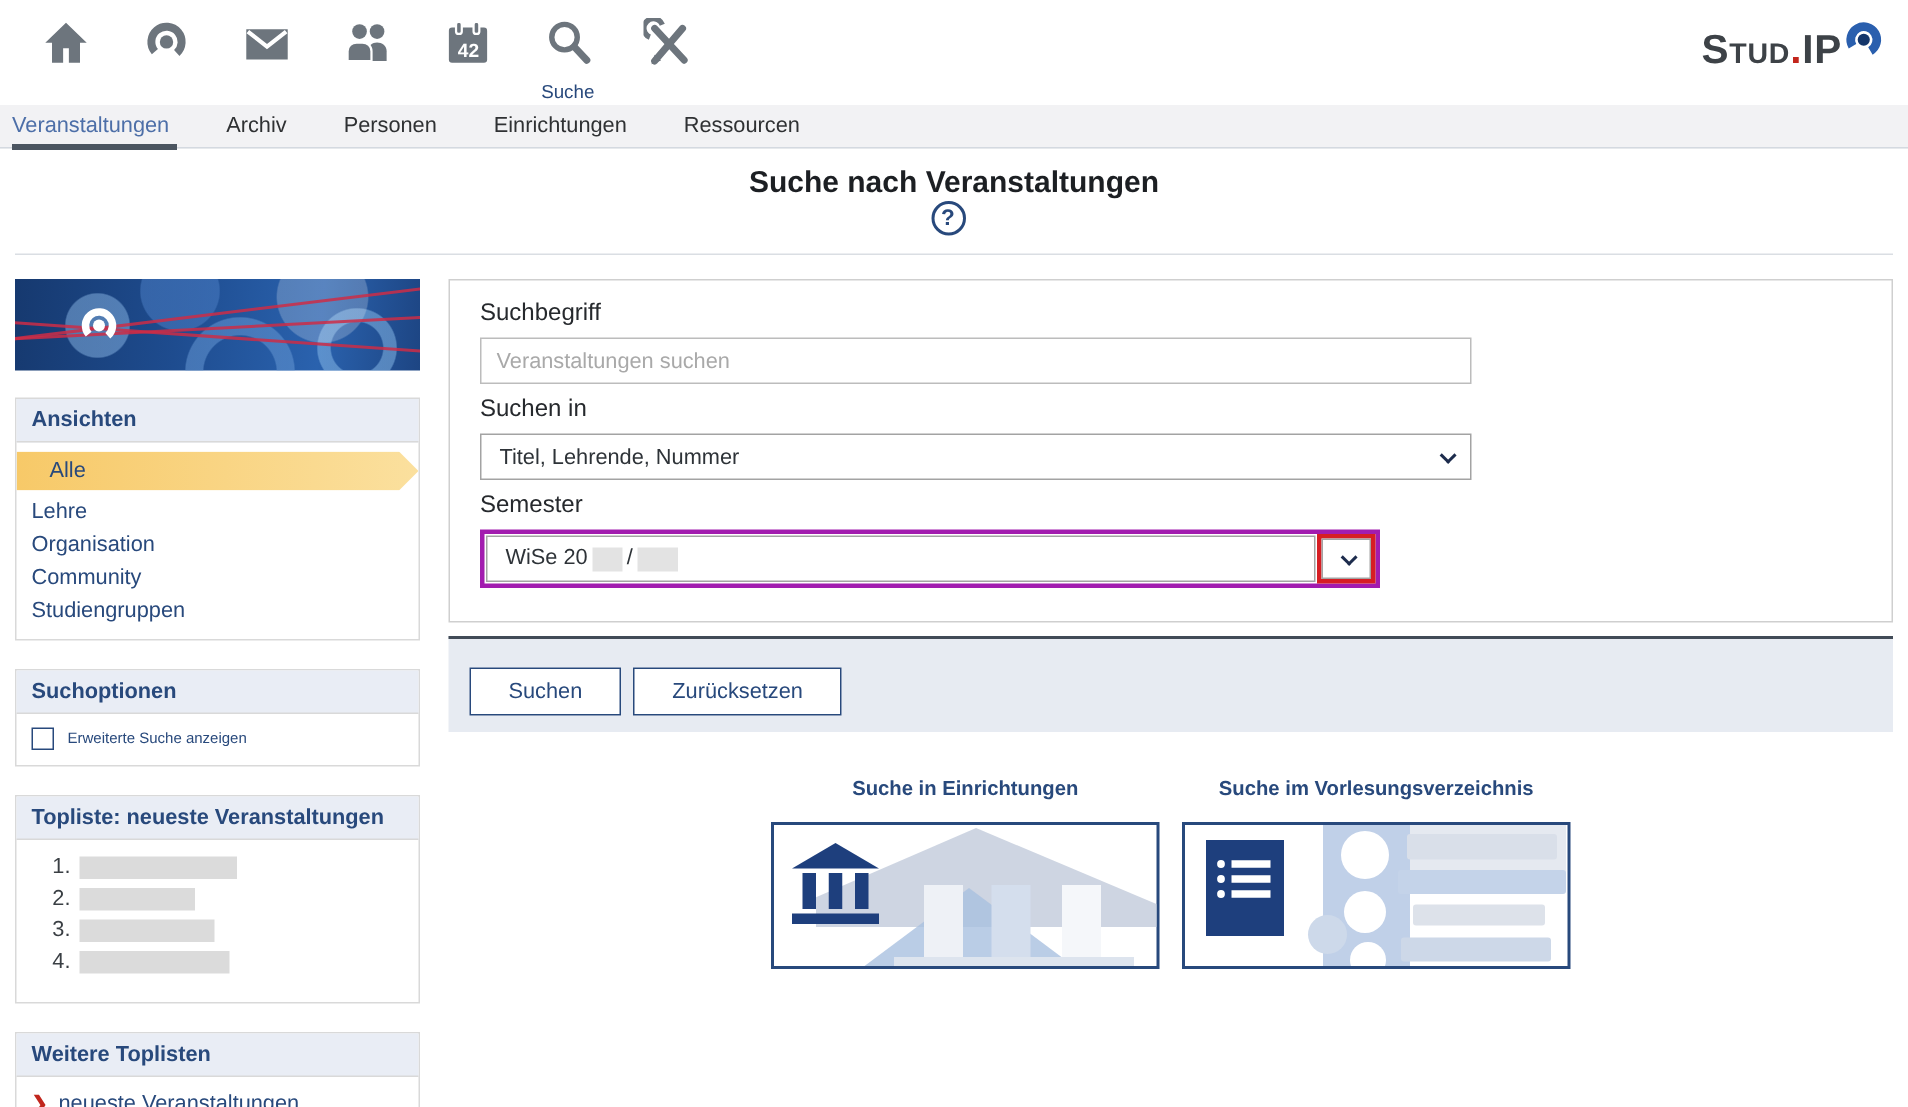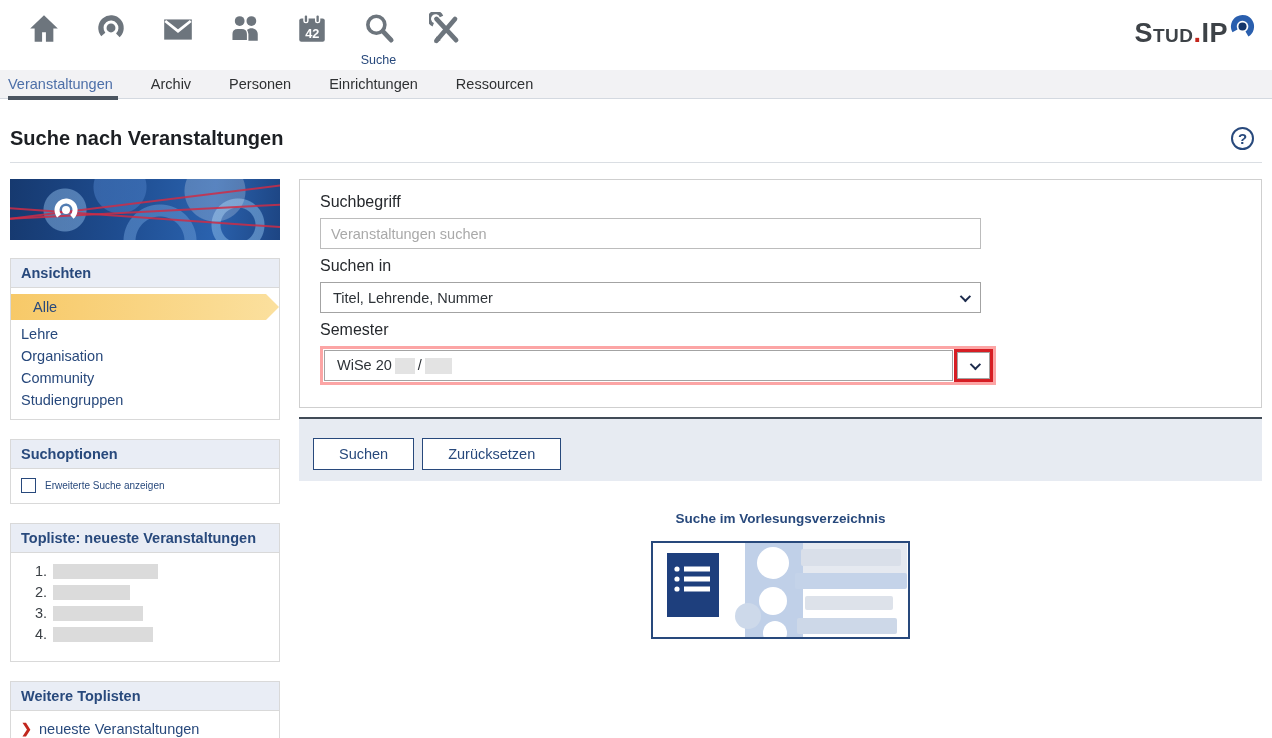--- a/index.html
+++ b/index.html
@@ -19,21 +19,21 @@
 
   
   .tabbar { height:29px; background:#f2f2f4; border-bottom:1px solid #d4d9e0; display:flex; align-items:center; padding-left:8px; position:relative; }
   .tab { font-size:14.5px; color:#2f3133; padding:5px 19px; cursor:pointer; position:relative; white-space:nowrap; }
   .tab:first-child { padding-left:0; }
   .tab.active { color:#4d6fa8; }
   .tab.active::after { content:""; position:absolute; left:0; right:14px; bottom:-3px; height:4px; background:#4b5560; }
 
   
   .content { padding:0 10px; }
-  .title-row { display:flex; justify-content:space-between; align-items:center; margin-top:28px; padding-bottom:12px; border-bottom:1px solid #dadee3; }
+  .title-row { display:flex; justify-content:space-between; align-items:center; margin-top:12px; padding-bottom:12px; border-bottom:1px solid #dadee3;flex-direction:column; }
   h1 { font-size:20px; font-weight:bold; color:#1c1f23; }
   .help-btn { width:23px; height:23px; border:2px solid #28497c; border-radius:50%; color:#28497c;
     font-weight:bold; font-size:15px; display:flex; align-items:center; justify-content:center; margin-right:8px; cursor:pointer; }
 
   
   .cols { display:flex; gap:19px; margin-top:16px; }
   .sidebar { width:270px; flex-shrink:0; }
   .maincol { flex:1; }
 
   
@@ -74,21 +74,21 @@
   .form-panel { border:1px solid #cfcfcf; background:#fff; padding:13px 20px 22px; }
   .f-label { font-size:16px; color:#26292d; margin:8px 0 7px; }
   .f-label:first-child { margin-top:0; }
   .text-input { width:661px; height:31px; border:1px solid #bcbcbc; padding:0 10px; font-size:14.5px;
     font-family:"Liberation Sans", sans-serif; color:#333; }
   .text-input::placeholder { color:#a9a9a9; }
   .fake-select { width:661px; height:31px; border:1px solid #a3a3a3; background:#fff; display:flex; align-items:center;
     padding:0 12px; font-size:14.5px; color:#2e3338; cursor:pointer; }
   .fake-select .chev { margin-left:auto; }
   .chev { width:8px; height:8px; border-right:2.5px solid #1d2c4d; border-bottom:2.5px solid #1d2c4d; transform:rotate(45deg) translateY(-2px); }
-  .sem-annotation { width:676px; border:3px solid #fca5a5; display:flex; align-items:stretch; background:#fff; }
+  .sem-annotation { width:600px; border:3px solid #a21caf; display:flex; align-items:stretch; background:#fff; }
   .sem-select { flex:1; border:1px solid #a3a3a3; margin:1px; height:31px; display:flex; align-items:center; padding:0 12px;
     font-size:14.5px; color:#2e3338; cursor:pointer; }
   .sem-arrowbox { width:39px; border:3px solid #d61e24; display:flex; }
   .sem-arrowinner { flex:1; border:1px solid #a3a3a3; display:flex; align-items:center; justify-content:center; }
   .redact-inline { display:inline-block; height:16px; background:#e3e3e3; vertical-align:middle; margin:0 3px; }
   .r1 { width:20px; } .r2 { width:27px; }
 
   .form-footer { margin-top:9px; border-top:2px solid #414b57; background:#e7ebf2; padding:19px 14px 11px; display:flex; gap:8px; }
   .btn { background:#fff; border:1px solid #28497c; color:#28497c; font-size:14.5px; padding:7px 25px; cursor:pointer;
     font-family:"Liberation Sans", sans-serif; }
@@ -312,20 +312,40 @@
           </div>
         </div>
       </div>
 
       <div class="form-footer">
         <button class="btn">Suchen</button>
         <button class="btn">Zurücksetzen</button>
       </div>
 
       <div class="cards">
+        <div class="card-block">
+          <div class="card-label">Suche in Einrichtungen</div>
+          <div class="card">
+            <div class="shape c1-roof"></div>
+            <div class="shape c1-tri"></div>
+            <div class="shape c1-col c1-colA"></div>
+            <div class="shape c1-col c1-colB"></div>
+            <div class="shape c1-col c1-colC"></div>
+            <div class="shape c1-base"></div>
+            <span class="shape c1-icon">
+              <svg width="58" height="54" viewBox="0 0 58 54" fill="#1e3f7d">
+                  <path d="M29 0 58 17H0z"></path>
+                  <rect x="7" y="20" width="9" height="24"></rect>
+                  <rect x="24.5" y="20" width="9" height="24"></rect>
+                  <rect x="42" y="20" width="9" height="24"></rect>
+                  <rect x="0" y="47" width="58" height="7"></rect>
+                </svg>
+            </span>
+          </div>
+        </div>
         <div class="card-block">
           <div class="card-label">Suche im Vorlesungsverzeichnis</div>
           <div class="card">
             <div class="shape c2-band"></div>
             <div class="shape c2-sq"></div>
             <div class="shape c2-cblue"></div>
             <div class="shape c2-circ c2-c1"></div>
             <div class="shape c2-circ c2-c2"></div>
             <div class="shape c2-circ c2-c3"></div>
             <div class="shape c2-bar c2-b1"></div>

